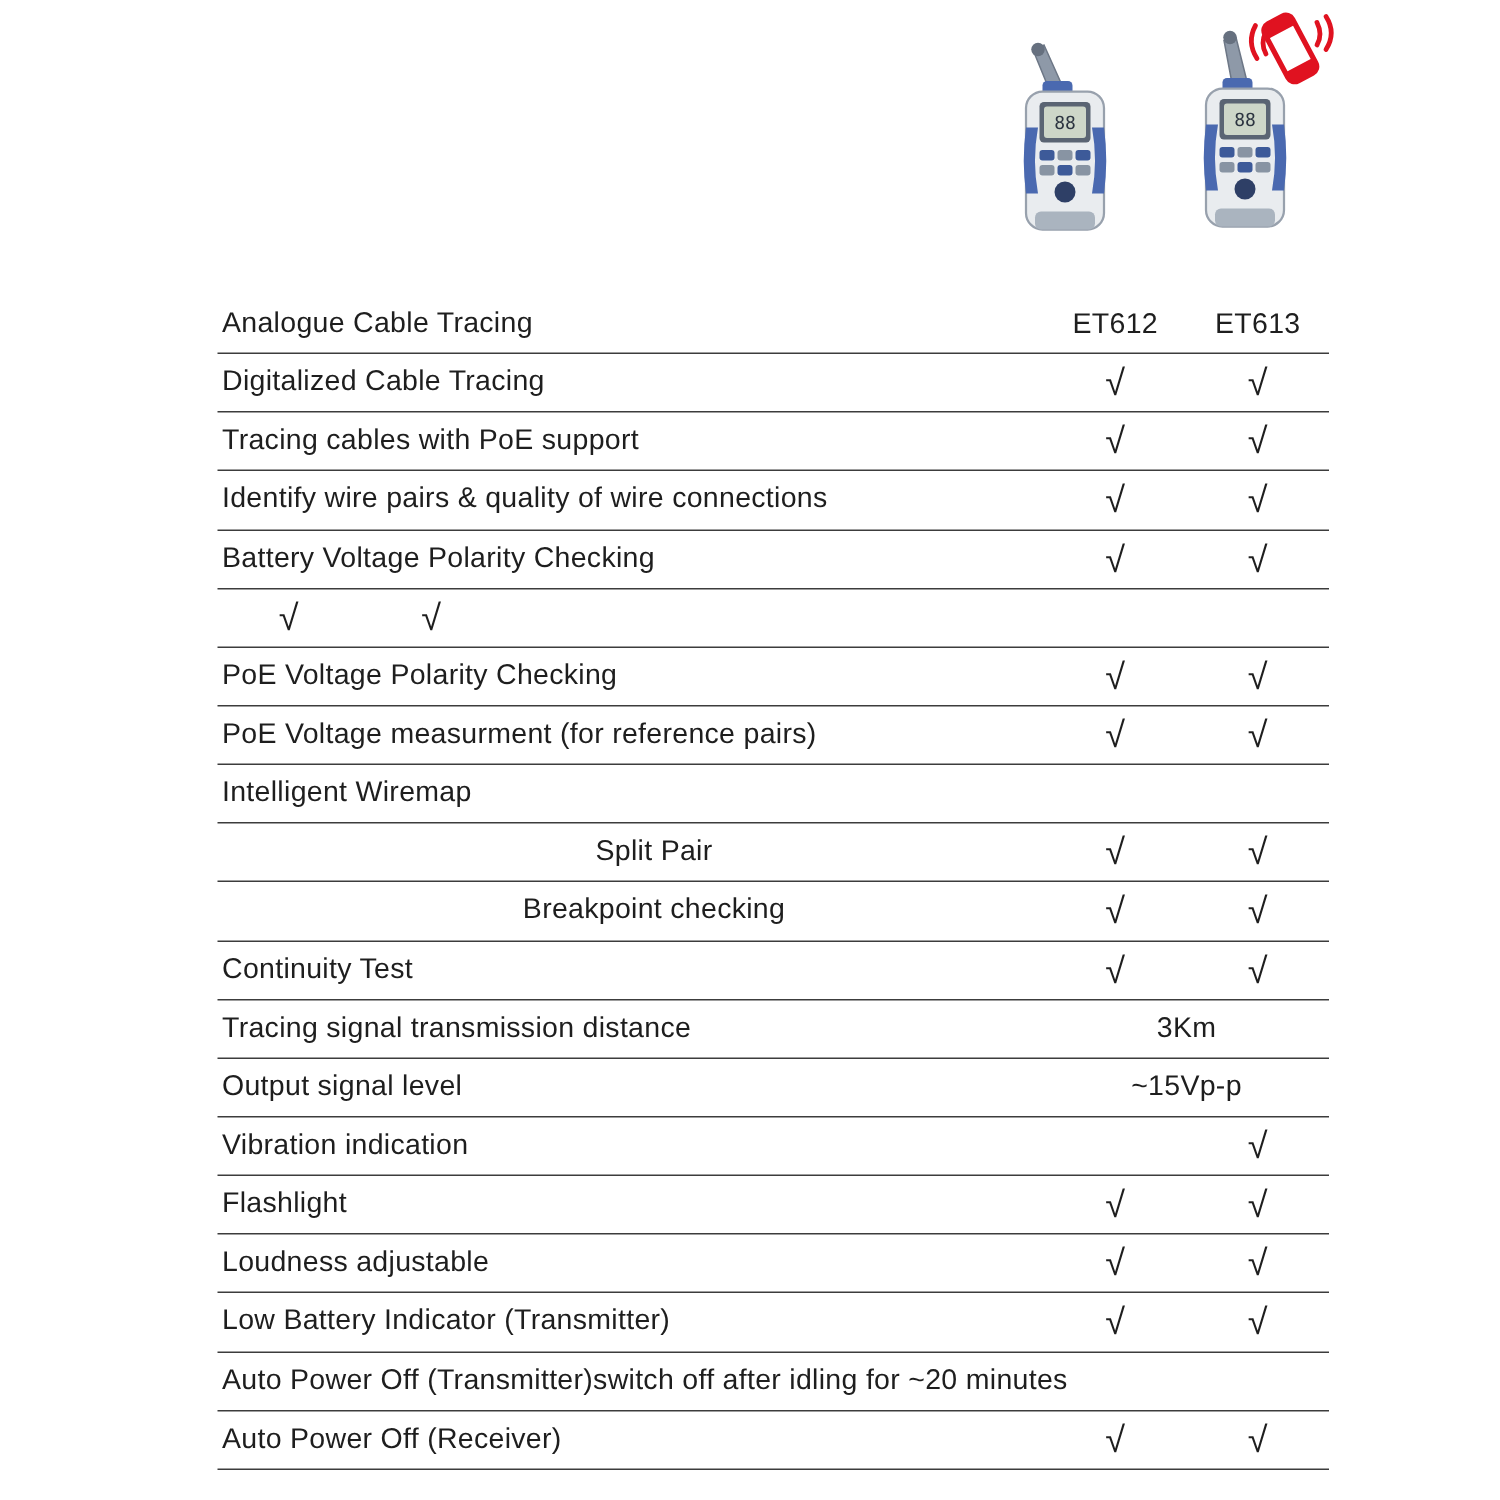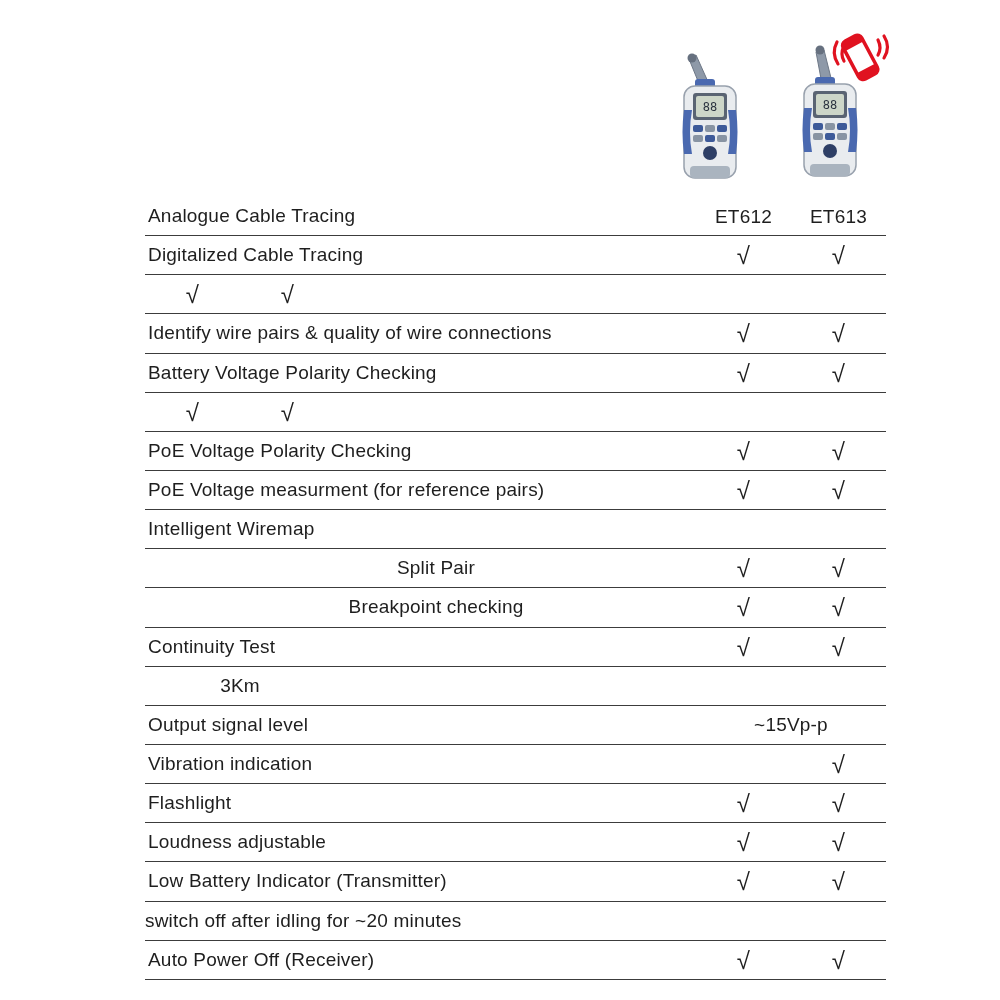--- a/index.html
+++ b/index.html
@@ -1,21 +1,21 @@
 <!DOCTYPE html>
 <html><head>
 <meta charset="utf-8">
 <style>
   html,body{margin:0;padding:0;}
   body{
     width:1000px;height:1000px;position:relative;background:#ffffff;
     font-family:"Liberation Sans", sans-serif;color:#1e1e1e;overflow:hidden;
   }
   
-  .devices{position:absolute;top:28px;left:652px;width:250px;height:155px;}
+  .devices{position:absolute;top:3px;left:652px;width:250px;height:155px;}
   .device{position:absolute;}
   .device-left{left:8px;top:22px;}
   .device-right{left:128px;top:10px;}
   .device svg{display:block;}
   .vib{position:absolute;left:172px;top:-4px;width:72px;height:68px;}
   
   .table{position:absolute;left:145px;top:197px;width:741px;}
   .row{
     box-sizing:border-box;display:flex;align-items:center;height:39.15px;
     border-bottom:1px solid #3c3c3c;font-size:19px;letter-spacing:.2px;
@@ -100,20 +100,21 @@
     <div class="col-val head">ET612</div>
     <div class="col-val head">ET613</div>
   </div>
   <div>
       <div class="row">
         <div class="feature">Digitalized Cable Tracing</div>
         <div class="col-val">√</div>
         <div class="col-val">√</div>
       </div>
       <div class="row">
+        <div class="feature">Tracing cables with PoE support</div>
         <div class="col-val">√</div>
         <div class="col-val">√</div>
       </div>
       <div class="row">
         <div class="feature">Identify wire pairs &amp; quality of wire connections</div>
         <div class="col-val">√</div>
         <div class="col-val">√</div>
       </div>
       <div class="row">
         <div class="feature">Battery Voltage Polarity Checking</div>
@@ -148,20 +149,21 @@
         <div class="feature">Breakpoint checking</div>
         <div class="col-val">√</div>
         <div class="col-val">√</div>
       </div>
       <div class="row">
         <div class="feature">Continuity Test</div>
         <div class="col-val">√</div>
         <div class="col-val">√</div>
       </div>
       <div class="row">
+        <div class="feature">Tracing signal transmission distance</div>
         <div class="span-val">3Km</div>
       </div>
       <div class="row">
         <div class="feature">Output signal level</div>
         <div class="span-val">~15Vp-p</div>
       </div>
       <div class="row">
         <div class="feature">Vibration indication</div>
         <div class="col-val"></div>
         <div class="col-val">√</div>
@@ -175,20 +177,21 @@
         <div class="feature">Loudness adjustable</div>
         <div class="col-val">√</div>
         <div class="col-val">√</div>
       </div>
       <div class="row">
         <div class="feature">Low Battery Indicator (Transmitter)</div>
         <div class="col-val">√</div>
         <div class="col-val">√</div>
       </div>
       <div class="row">
+        <div class="feature">Auto Power Off (Transmitter)</div>
         <div class="span-val wide">switch off after idling for ~20 minutes</div>
       </div>
       <div class="row">
         <div class="feature">Auto Power Off (Receiver)</div>
         <div class="col-val">√</div>
         <div class="col-val">√</div>
       </div>
     </div>
 </div>
 

